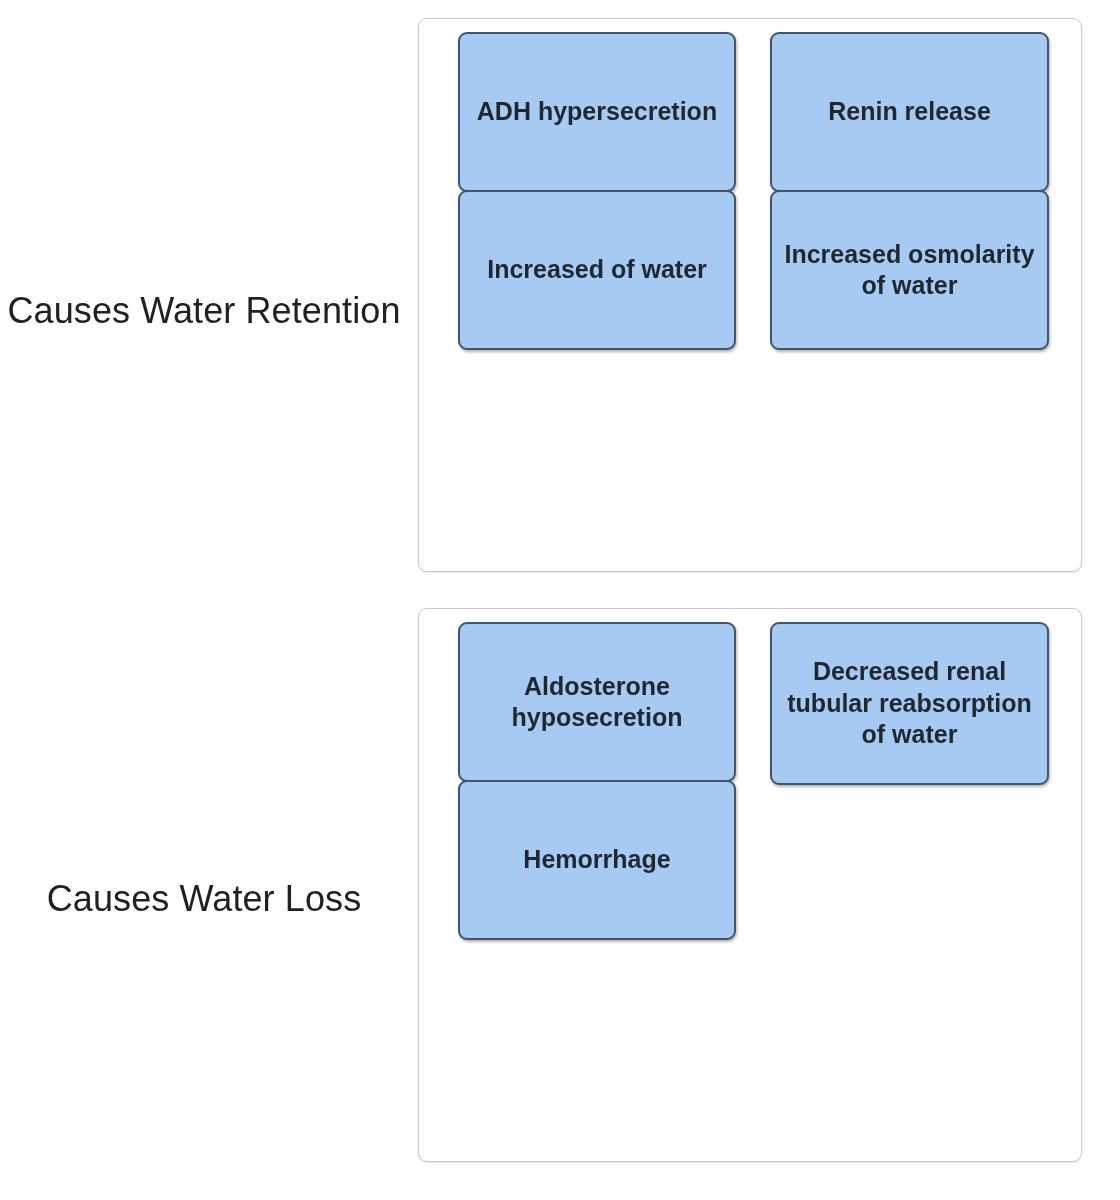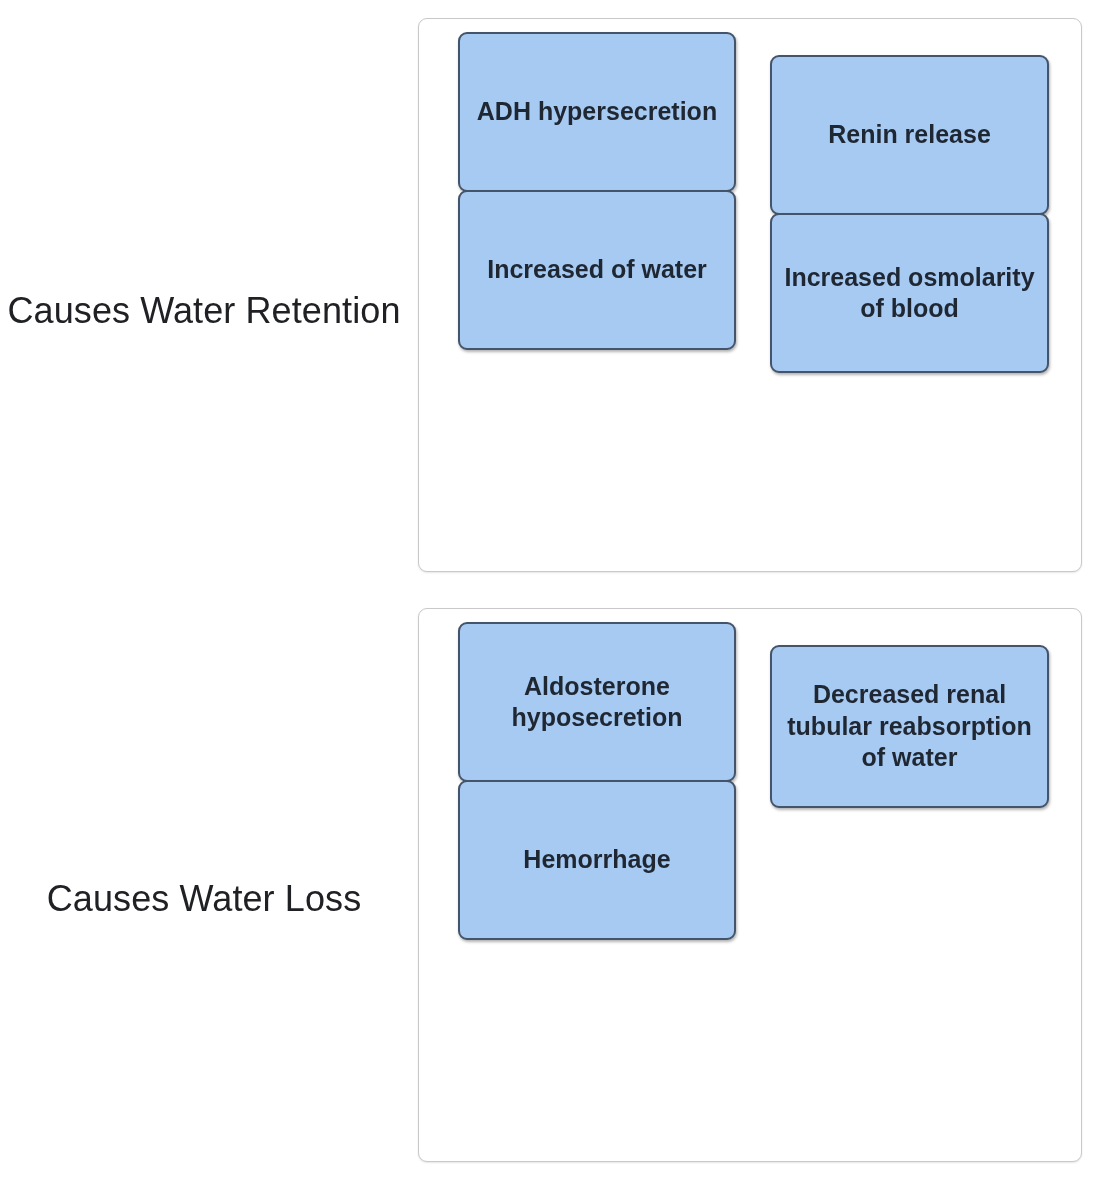--- a/index.html
+++ b/index.html
@@ -61,21 +61,21 @@
     box-sizing: border-box;
     box-shadow: 0 1px 2px rgba(0,0,0,0.10);
   }
 
   
   .col {
     position: absolute;
     top: 13px;
   }
   .col-left  { left: 39px;  width: 278px; }
-  .col-right { left: 351px; width: 279px; margin-top: 23px; }
+  .col-right { left: 351px; width: 279px; }
 
   
   .card {
     box-sizing: border-box;
     width: 100%;
     background: #a7caf2;
     border: 2px solid #44546a;
     border-radius: 9px;
     color: #1f2733;
     font-size: 25px;
@@ -119,21 +119,21 @@
         <div class="card h-160">
           <span class="card-text">Increased of water</span>
         </div>
       </div>
 
       <div class="col col-right">
         <div class="card h-160">
           <span class="card-text">Renin release</span>
         </div>
         <div class="card h-160">
-          <span class="card-text">Increased osmolarity of blood</span>
+          <span class="card-text">Increased osmolarity of water</span>
         </div>
       </div>
 
     </div>
   </div>
 
   <div class="category loss">
 
     <div class="cat-label">Causes Water Loss</div>
 

